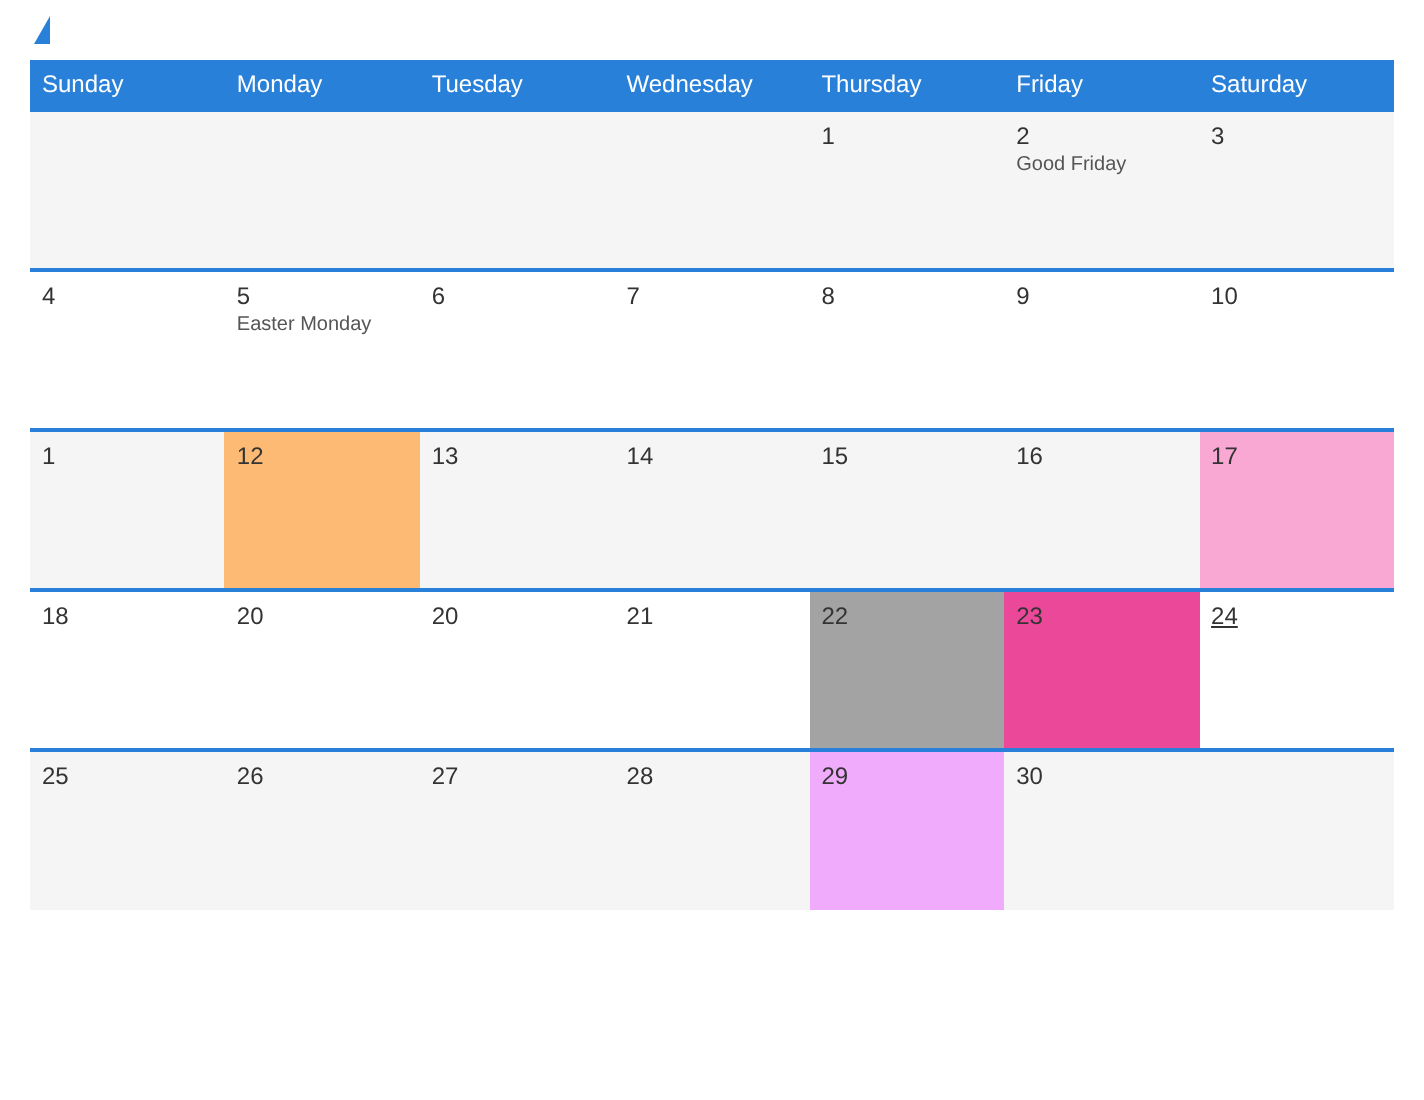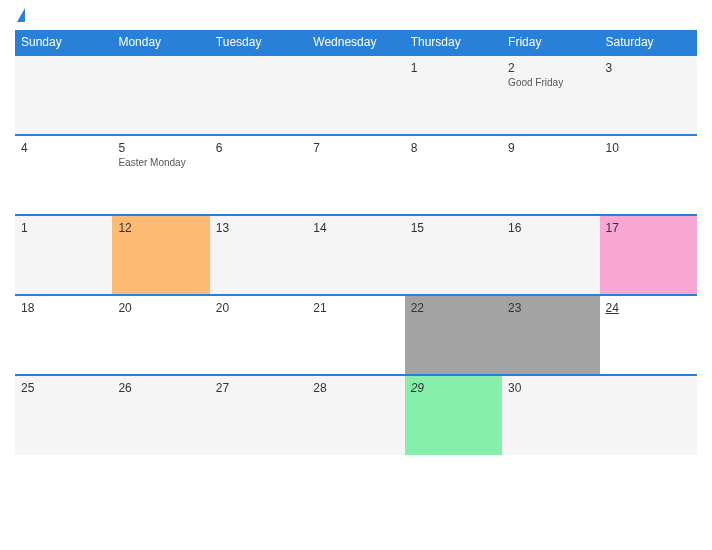--- a/index.html
+++ b/index.html
@@ -215,41 +215,41 @@
           </td>
           <td style="background-color: rgb(255, 255, 255);">
             <span class="day-number">20</span>
           </td>
           <td style="background-color: rgb(255, 255, 255);">
             <span class="day-number">21</span>
           </td>
           <td style="background-color: #a3a3a3;">
             <span class="day-number">22</span>
           </td>
-          <td style="background-color: #a3a3a3;">
+          <td style="background-color: #ec4899;">
             <span class="day-number">23</span>
           </td>
           <td style="background-color: rgb(255, 255, 255); text-decoration: underline;">
             <span class="day-number">24</span>
           </td>
         </tr>
         <tr>
           <td style="background-color: rgb(245, 245, 245); margin-top: 27px;">
             <span class="day-number">25</span>
           </td>
           <td style="background-color: rgb(245, 245, 245);">
             <span class="day-number">26</span>
           </td>
           <td style="background-color: rgb(245, 245, 245);">
             <span class="day-number">27</span>
           </td>
           <td style="background-color: rgb(245, 245, 245); margin-top: 32px;">
             <span class="day-number">28</span>
           </td>
-          <td style="background-color: #86efac; font-style: italic;">
+          <td style="background-color: #f0abfc;">
             <span class="day-number">29</span>
           </td>
           <td style="background-color: rgb(245, 245, 245);">
             <span class="day-number">30</span>
           </td>
           <td style="background-color: rgb(245, 245, 245);"></td>
         </tr>
       </tbody>
   </table>
 </div>

